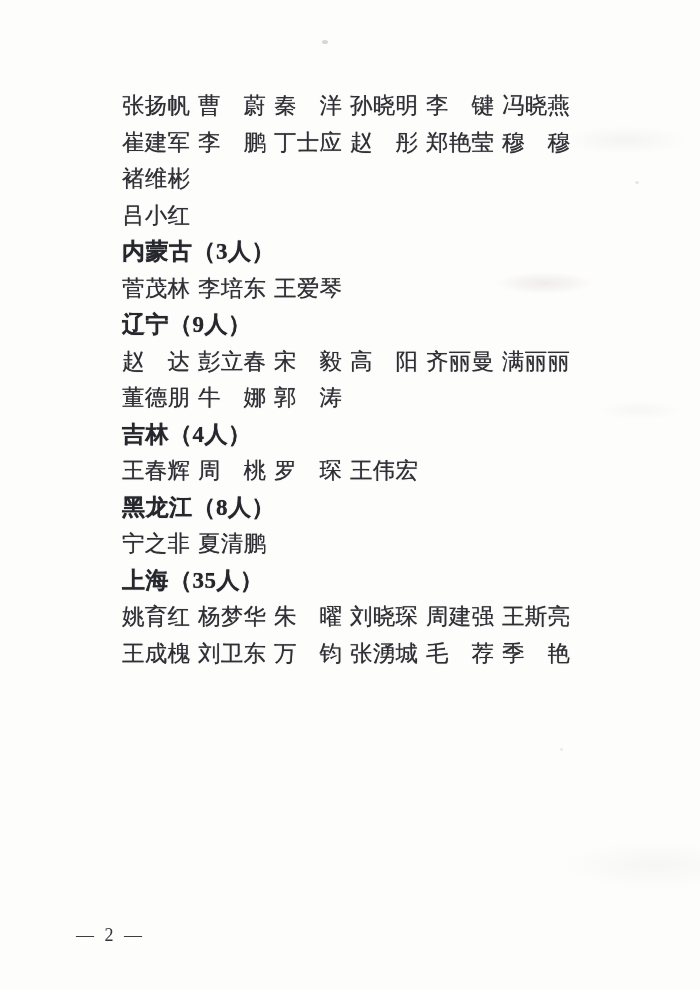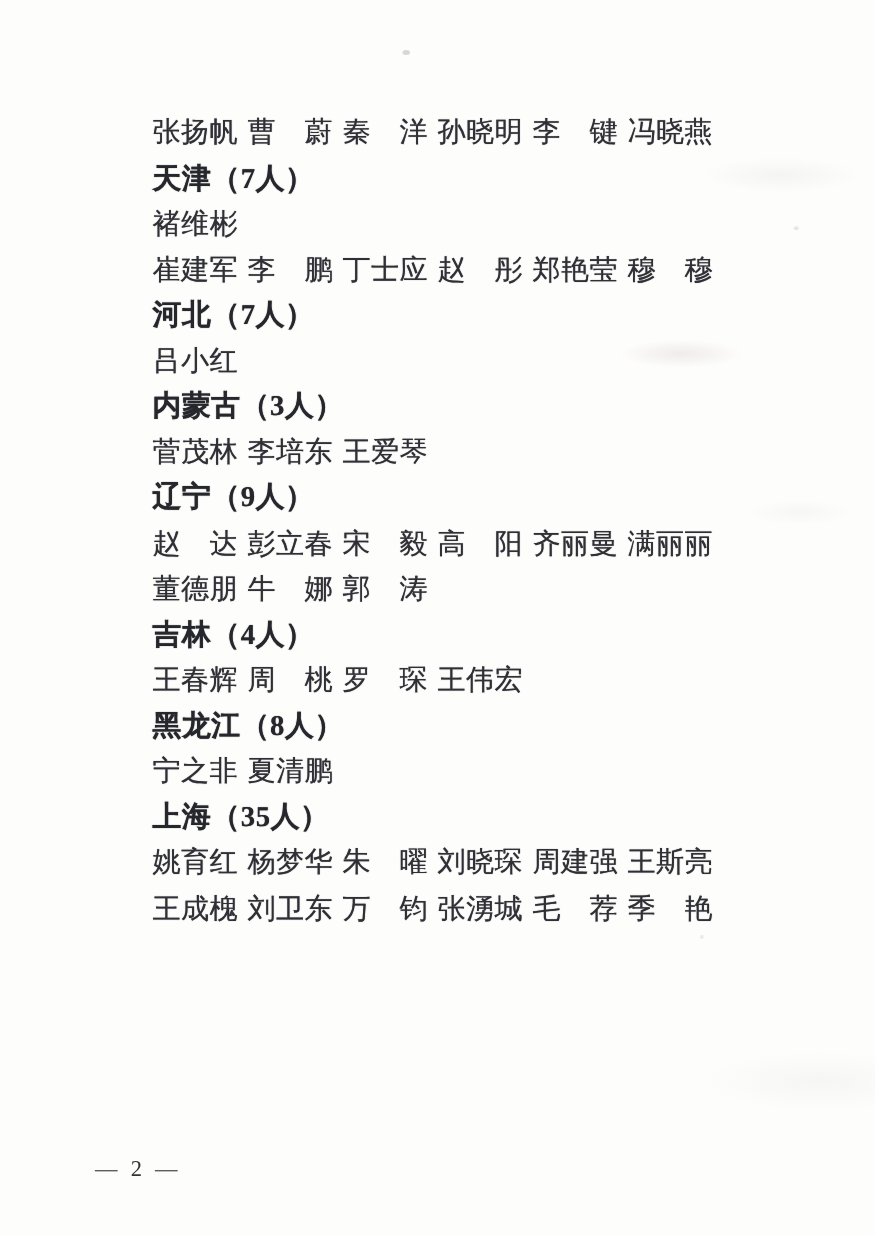--- a/index.html
+++ b/index.html
@@ -82,33 +82,31 @@
 
   <div class="content">
       <div class="line names-row">
         <span class="name">张扬帆</span>
         <span class="name">曹蔚</span>
         <span class="name">秦洋</span>
         <span class="name">孙晓明</span>
         <span class="name">李键</span>
         <span class="name">冯晓燕</span>
       </div>
-      <div class="line heading">天津（7人）</div>
-      <div class="line names-row">
-        <span class="name">褚维彬</span>
-      </div>
       <div class="line names-row">
         <span class="name">崔建军</span>
         <span class="name">李鹏</span>
         <span class="name">丁士应</span>
         <span class="name">赵彤</span>
         <span class="name">郑艳莹</span>
         <span class="name">穆穆</span>
       </div>
-      <div class="line heading">河北（7人）</div>
+      <div class="line names-row">
+        <span class="name">褚维彬</span>
+      </div>
       <div class="line names-row">
         <span class="name">吕小红</span>
       </div>
       <div class="line heading">内蒙古（3人）</div>
       <div class="line names-row">
         <span class="name">菅茂林</span>
         <span class="name">李培东</span>
         <span class="name">王爱琴</span>
       </div>
       <div class="line heading">辽宁（9人）</div>

